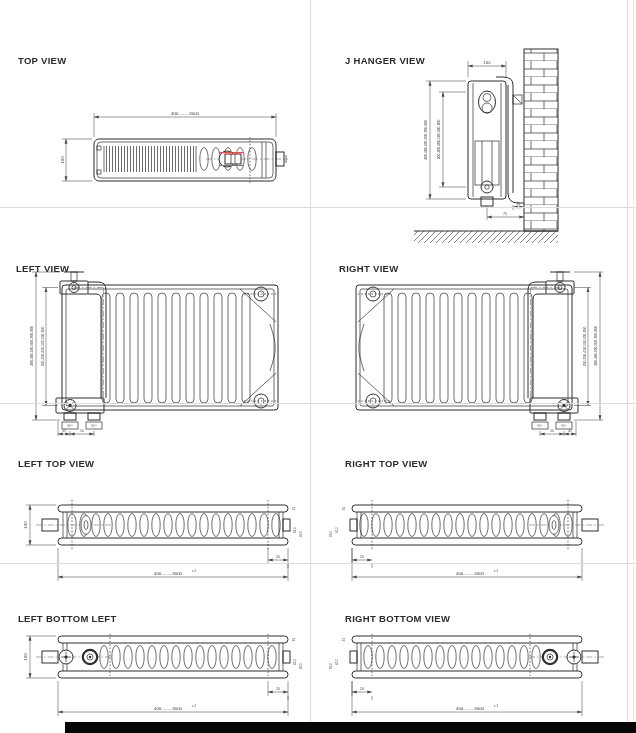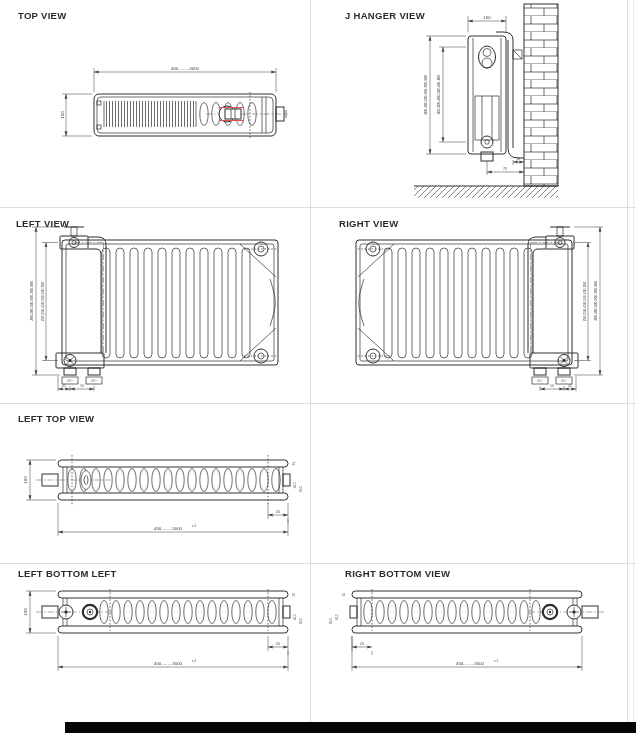--- a/index.html
+++ b/index.html
@@ -1,18 +1,18 @@
 <!DOCTYPE html>
 <html><head>
 <meta charset="utf-8">
 <style>
   html,body{margin:0;padding:0;background:#ffffff;}
   .page{position:relative;width:636px;height:733px;background:#fff;overflow:hidden;
         font-family:"Liberation Sans",sans-serif;}
-  .cell{position:absolute;}
+  .cell{position:absolute;margin-top:45px;}
   .cell svg{position:absolute;left:0;top:0;}
   .hdr{position:absolute;font-size:9.5px;font-weight:bold;color:#2b2b2b;letter-spacing:.3px;white-space:nowrap;}
   .gline{position:absolute;background:#dcdcdc;}
   .gline2{position:absolute;background:#ececec;}
   .footerbar{position:absolute;left:65px;top:722px;width:571px;height:11px;background:#060606;}
   
   .s1{fill:none;stroke:#2e2e2e;stroke-width:1;}
   .s0{fill:none;stroke:#2e2e2e;stroke-width:.7;}
   .s2{fill:none;stroke:#2e2e2e;stroke-width:2.2;}
   .w{fill:#fff;}
@@ -270,20 +270,36 @@
       <path d="M268 100V116 M288 116V120" class="dimln"></path>
       <line x1="268" y1="112" x2="288" y2="112" class="dimln" marker-start="url(#arr)" marker-end="url(#arr)"></line>
       <text x="278" y="110" class="t32" text-anchor="middle">20</text>
       <text x="295" y="60.5" class="t3" text-anchor="middle" transform="rotate(-90 295 60.5)">31</text>
       <text x="296" y="82" class="t3" text-anchor="middle" transform="rotate(-90 296 82)">41,5</text>
       <text x="302" y="86" class="t3" text-anchor="middle" transform="rotate(-90 302 86)">50,5</text>
     </svg>
     <div class="hdr" style="left:18px;top:10px">LEFT TOP VIEW</div>
   </div>
 
+  <div class="cell" style="left:310px;top:403px;width:326px;height:160px">
+    <svg viewBox="0 0 326 160" width="326" height="160">
+      <use href="#ltv-geo" transform="translate(330 0) scale(-1 1)"></use>
+      <path d="M42 100V133 M272 100V133" class="dimln"></path>
+      <line x1="42" y1="129" x2="272" y2="129" class="dimln" marker-start="url(#arr)" marker-end="url(#arr)"></line>
+      <text x="160" y="126.5" class="t4" text-anchor="middle">400.........3000</text>
+      <text x="184" y="124" class="t3">± 2</text>
+      <path d="M42 100V116 M62 116V120" class="dimln"></path>
+      <line x1="42" y1="112" x2="62" y2="112" class="dimln" marker-start="url(#arr)" marker-end="url(#arr)"></line>
+      <text x="52" y="110" class="t32" text-anchor="middle">20</text>
+      <text x="35" y="60.5" class="t3" text-anchor="middle" transform="rotate(-90 35 60.5)">31</text>
+      <text x="28" y="82" class="t3" text-anchor="middle" transform="rotate(-90 28 82)">41,5</text>
+      <text x="22" y="86" class="t3" text-anchor="middle" transform="rotate(-90 22 86)">50,5</text>
+    </svg>
+    <div class="hdr" style="left:35px;top:10px">RIGHT TOP VIEW</div>
+  </div>
 
   <div class="cell" style="left:0;top:563px;width:310px;height:159px">
     <svg viewBox="0 0 310 159" width="310" height="159">
       <g id="lbv-geo">
         <rect x="58" y="28" width="230" height="7" rx="3.5" class="s1"></rect>
         <rect x="58" y="63" width="230" height="7" rx="3.5" class="s1"></rect>
         <path d="M63 35V63 M67 35V63 M279 35V63 M283 35V63" class="s0"></path>
         <use href="#lens15" x="98" y="49"></use>
         <rect x="42" y="43" width="16" height="12" class="s1"></rect>
         <path d="M36 49H112" class="cl"></path>

